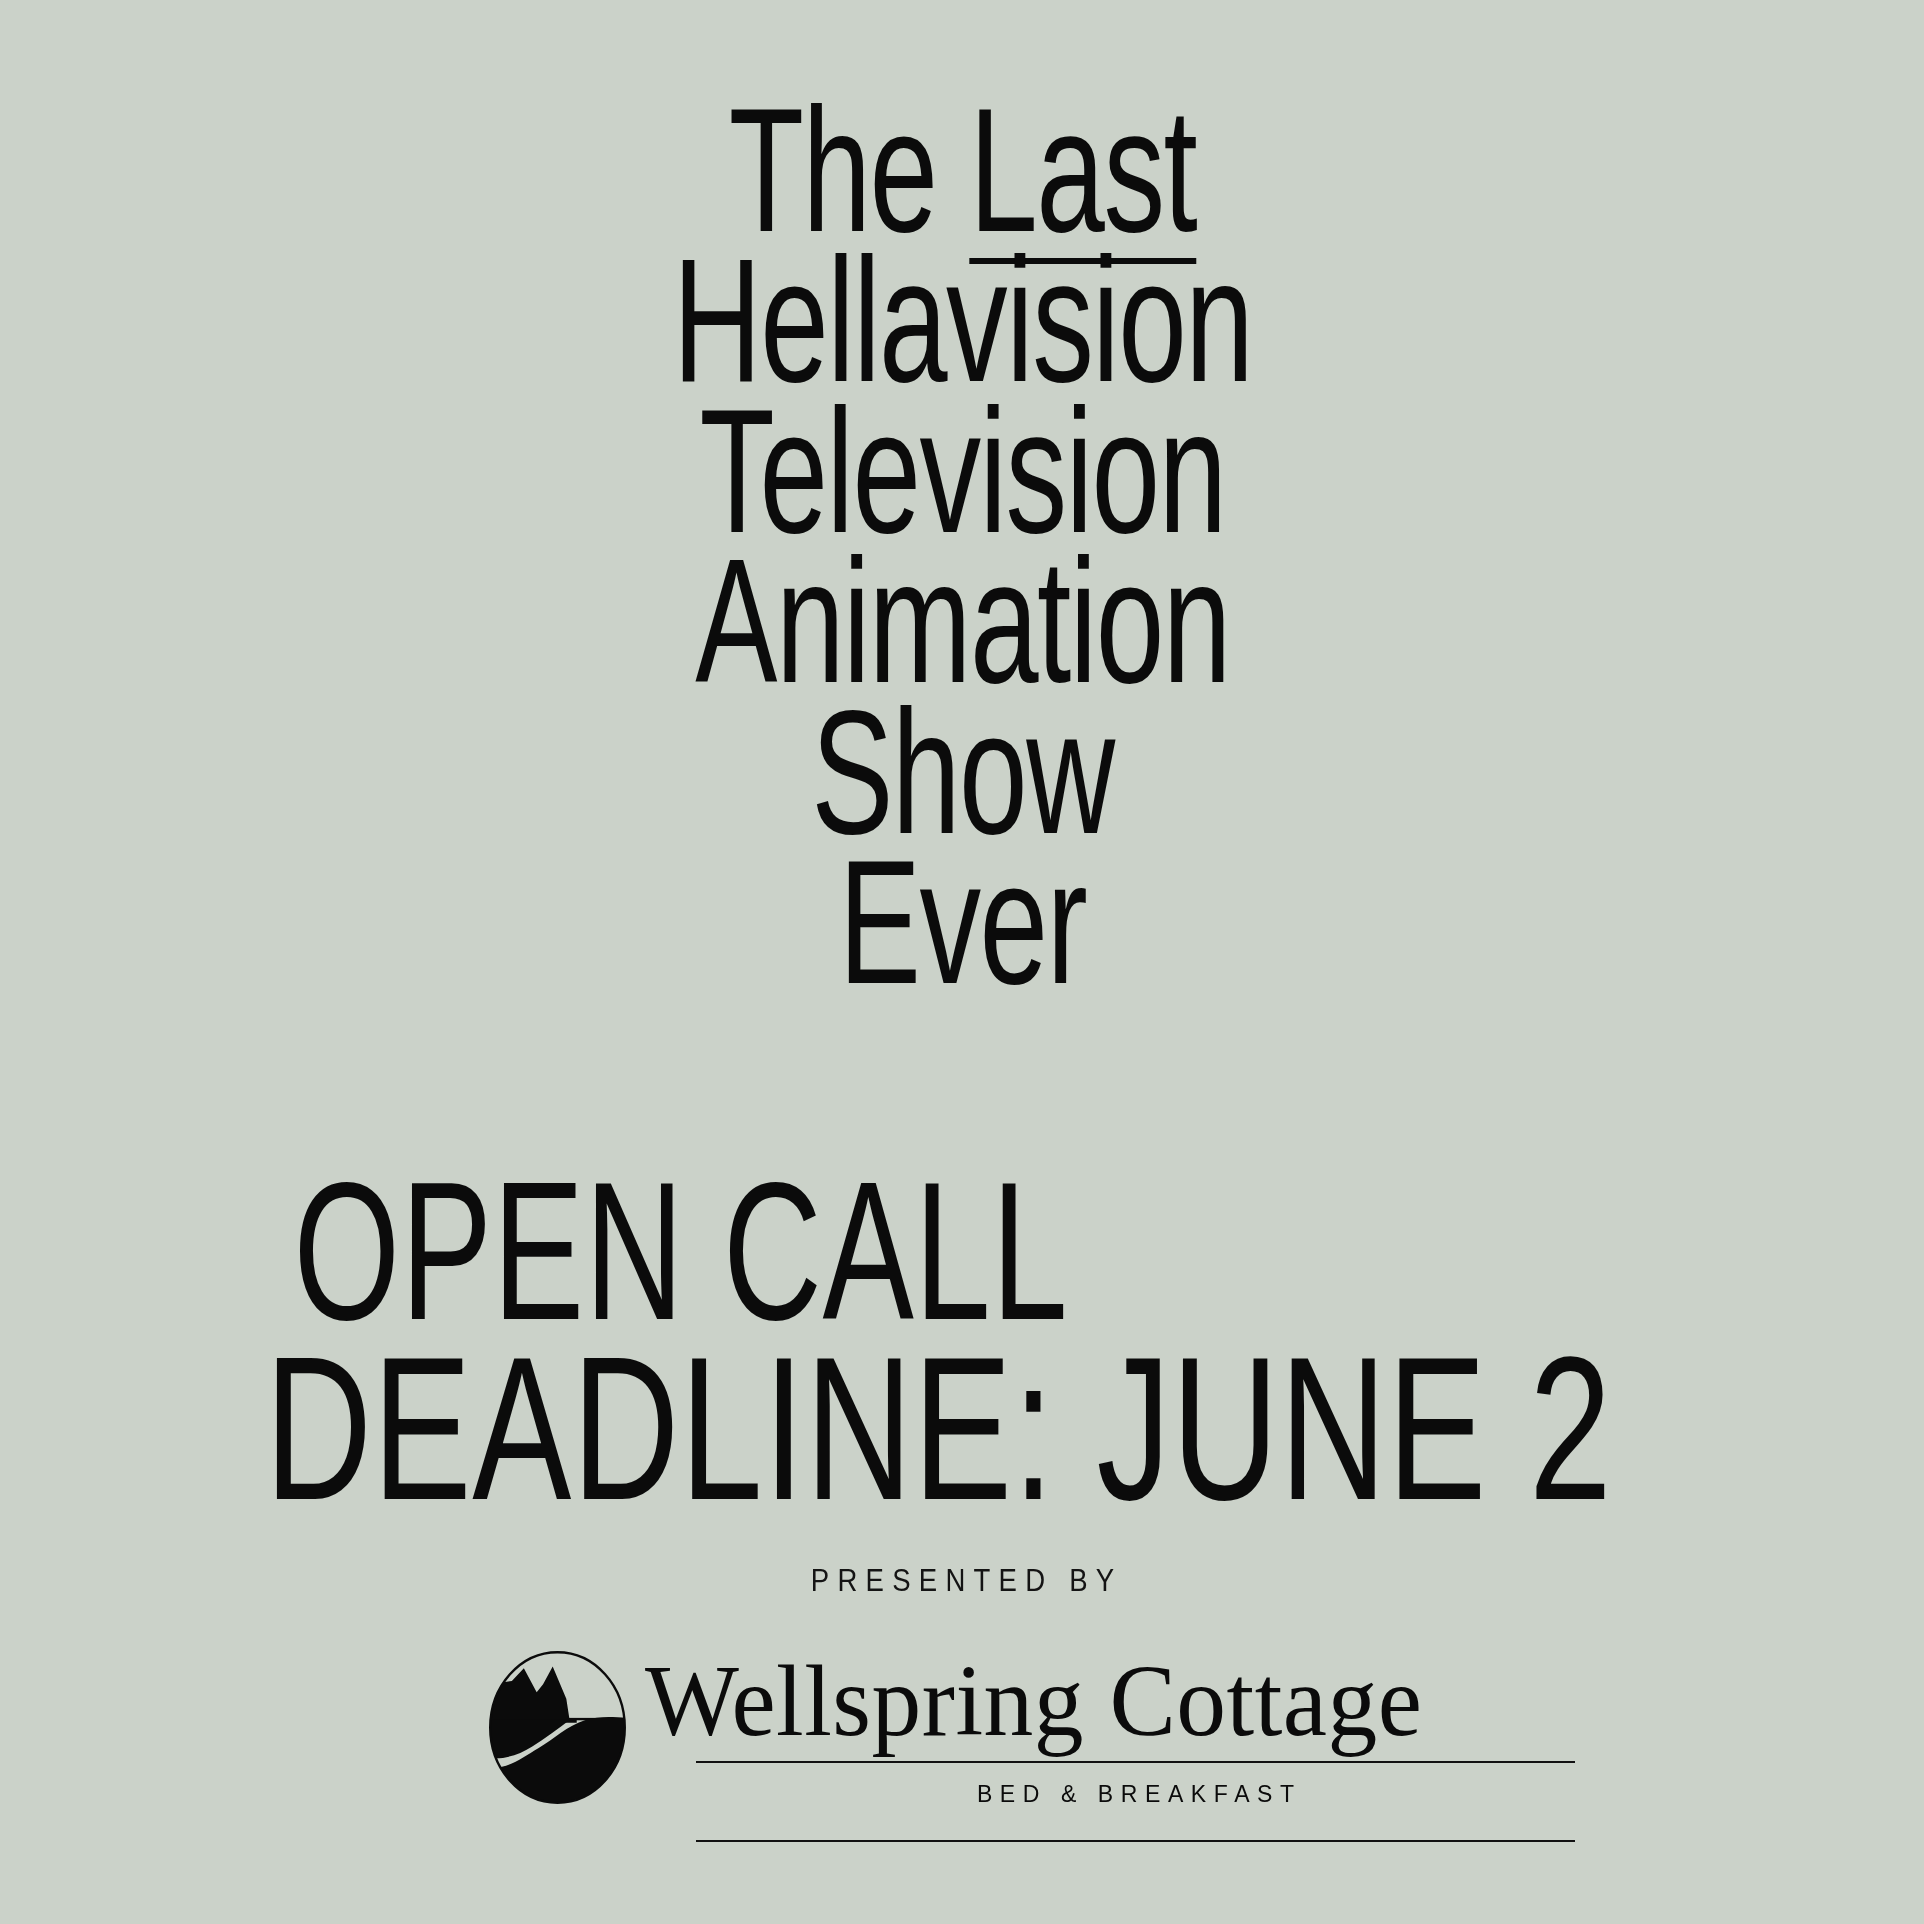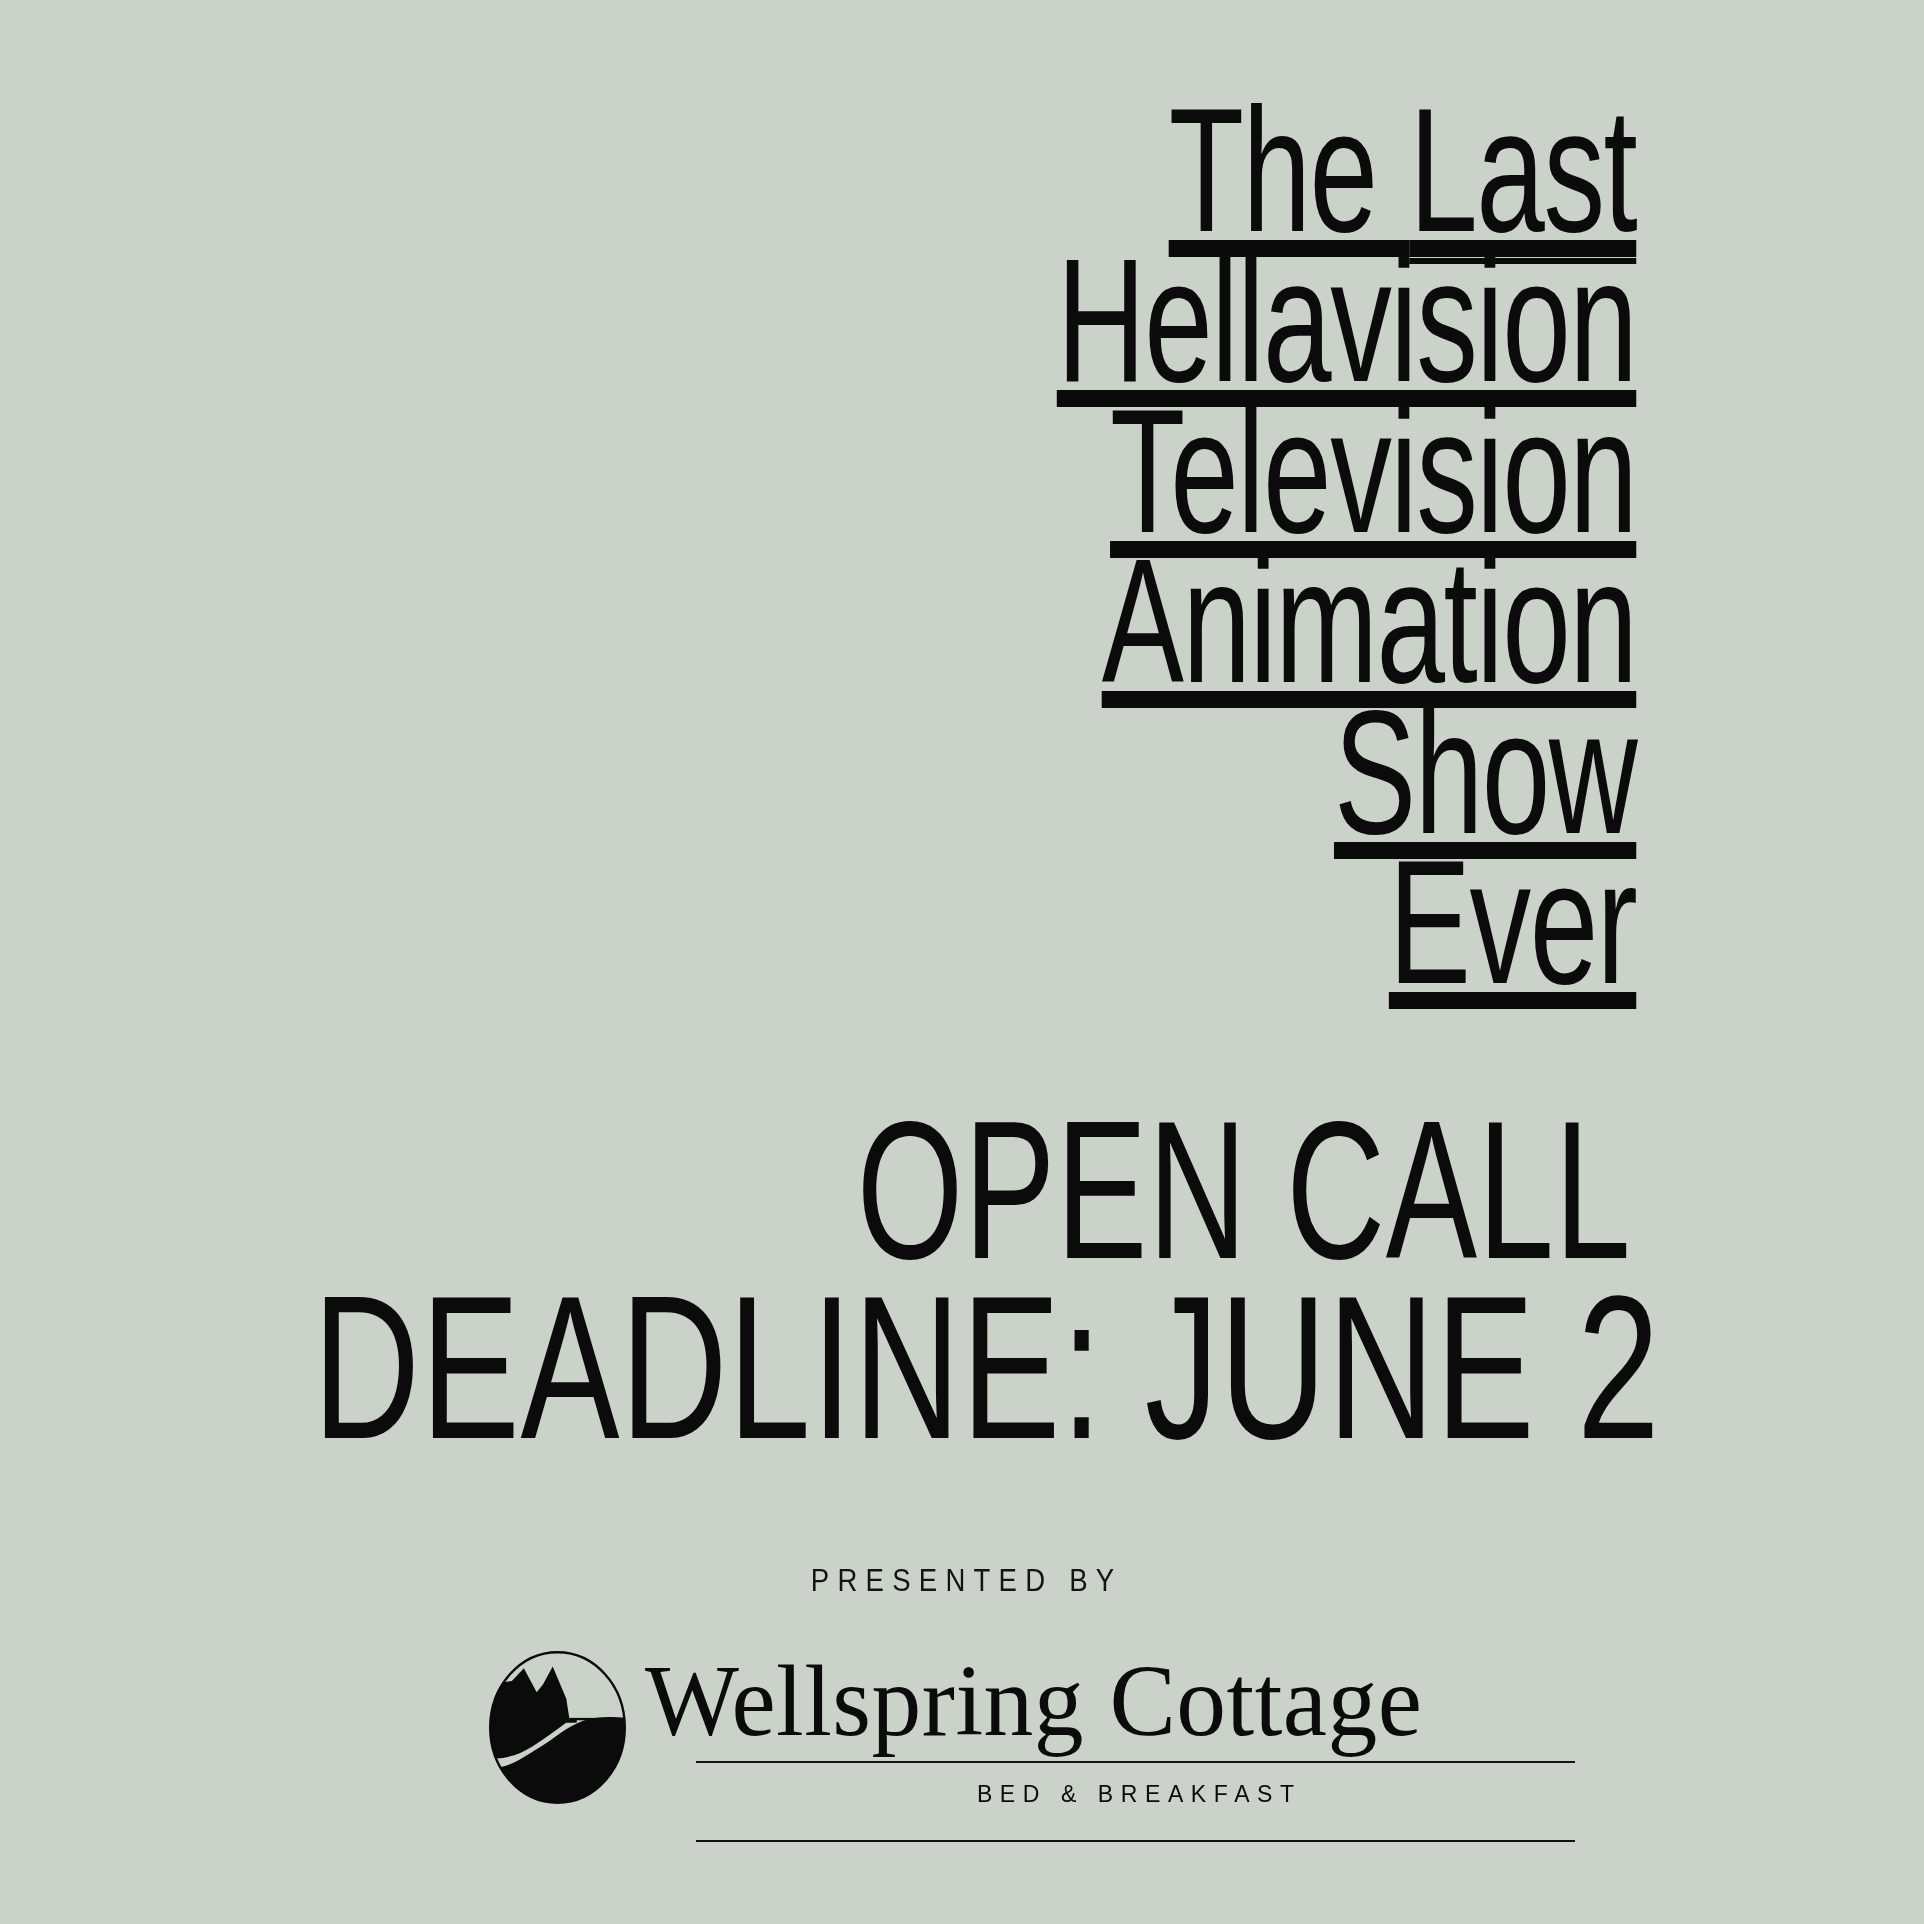--- a/index.html
+++ b/index.html
@@ -23,22 +23,21 @@
     background: #cbd2c9;
     box-sizing: border-box;
   }
 
   
   .headline {
     position: absolute;
     left: 0;
     top: 95px;
     width: 1925px;
-    text-align: right;
-    text-decoration: underline;
+    text-align: center;
   }
 
   .headline-line {
     display: block;
     font-family: "Liberation Sans", "DejaVu Sans", sans-serif;
     font-weight: 400;
     color: #0b0b0b;
     line-height: 0.855;
     letter-spacing: -0.012em;
     white-space: nowrap;
@@ -58,23 +57,23 @@
     text-decoration: underline;
     text-decoration-thickness: 5.6px;
     text-underline-offset: 0.155em;
     text-decoration-color: #0b0b0b;
   }
 
   
   .callout {
     position: absolute;
     left: 0;
-    top: 1104px;
-    width: 1925px;
-    text-align: right;
+    top: 1165px;
+    width: 1925px;
+    text-align: left;
   }
 
   .callout-line {
     display: block;
     font-family: "Liberation Sans", "DejaVu Sans", sans-serif;
     font-weight: 400;
     color: #0b0b0b;
     line-height: 0.88;
     white-space: nowrap;
     margin: 0;

